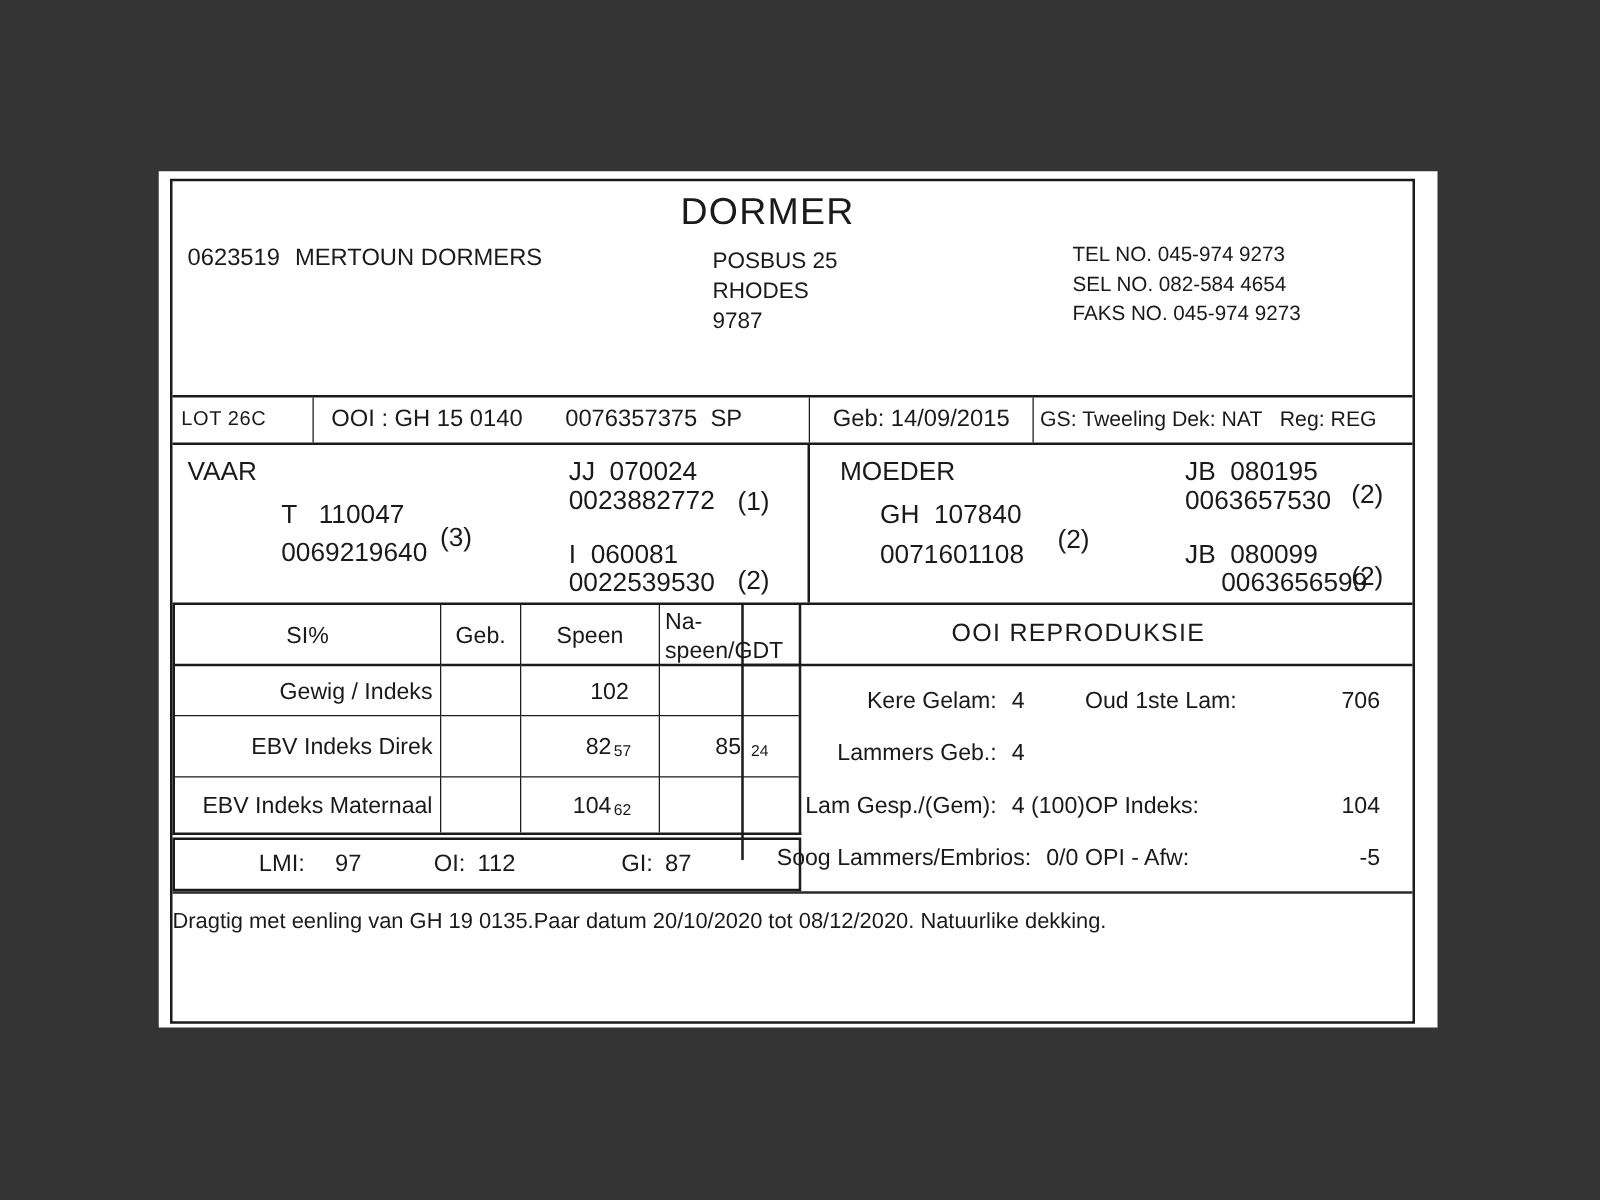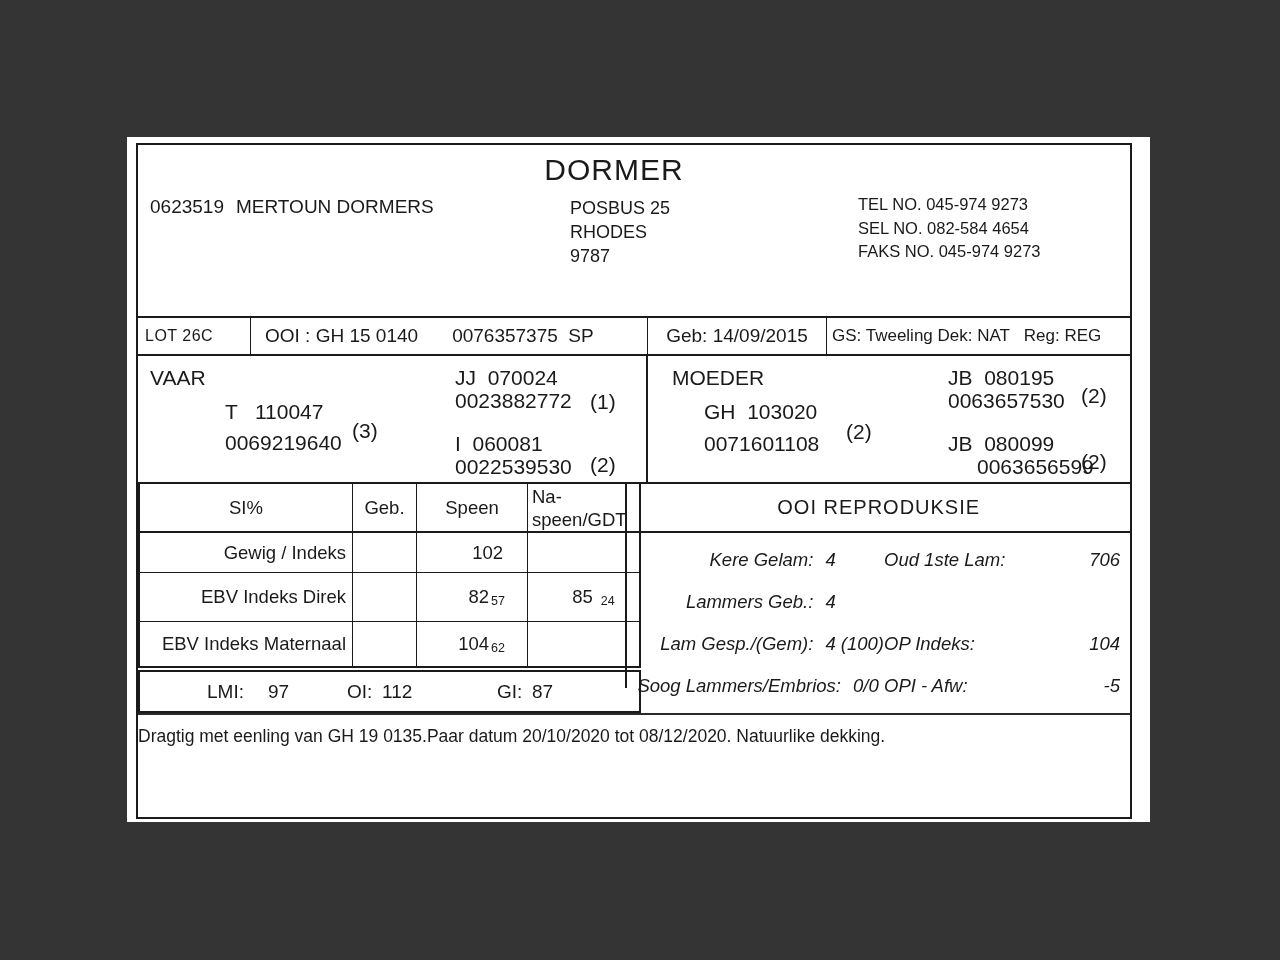--- a/index.html
+++ b/index.html
@@ -107,21 +107,21 @@
   .p-lmi-l {left:67px;}  .p-lmi-v {left:128px;}
   .p-oi-l  {left:207px;} .p-oi-v  {left:242px;}
   .p-gi-l  {left:357px;} .p-gi-v  {left:392px;}
   
   .repro-header {
     height:49px; box-sizing:border-box; border-bottom:2px solid #1a1a1a;
     display:flex; align-items:center; justify-content:center;
     font-size:20px; letter-spacing:1px;
   }
   .repro-rows { margin-top:6px; }
-  .repro-row { display:flex; height:42px; align-items:center; padding:0 10px; font-size:18.5px;font-style:italic; }
+  .repro-row { display:flex; height:42px; align-items:center; padding:0 26px; font-size:18.5px; }
   .rp-left { flex:1; display:flex; min-width:0; }
   .rp-left-label { min-width:176px; text-align:right; white-space:pre; }
   .rp-left-value { margin-left:12px; white-space:pre; }
   .rp-right { width:236px; display:flex; flex:none; }
   .rp-right-label { flex:1; white-space:pre; }
   .rp-right-value { min-width:76px; text-align:right; white-space:pre; }
   
   .row-remark {
     position:absolute; top:568px; left:0; right:0; bottom:0; box-sizing:border-box;
     border-top:2px solid #2a2a2a; padding-top:9px; display:flex;
@@ -172,21 +172,21 @@
         <span class="v-mark">(3)</span>
         <span class="v-s-name">JJ  070024</span>
         <span class="v-s-num">0023882772</span>
         <span class="v-s-mark">(1)</span>
         <span class="v-d-name">I  060081</span>
         <span class="v-d-num">0022539530</span>
         <span class="v-d-mark">(2)</span>
       </div>
       <div class="ped-cell ped-moeder">
         <span class="m-label">MOEDER</span>
-        <span class="m-name">GH  103020</span>
+        <span class="m-name">GH  107840</span>
         <span class="m-num">0071601108</span>
         <span class="m-mark">(2)</span>
         <span class="m-s-name">JB  080195</span>
         <span class="m-s-num">0063657530</span>
         <span class="m-s-mark">(2)</span>
         <span class="m-d-name">JB  080099</span>
         <span class="m-d-num">0063656599</span>
         <span class="m-d-mark">(2)</span>
       </div>
     </div>

